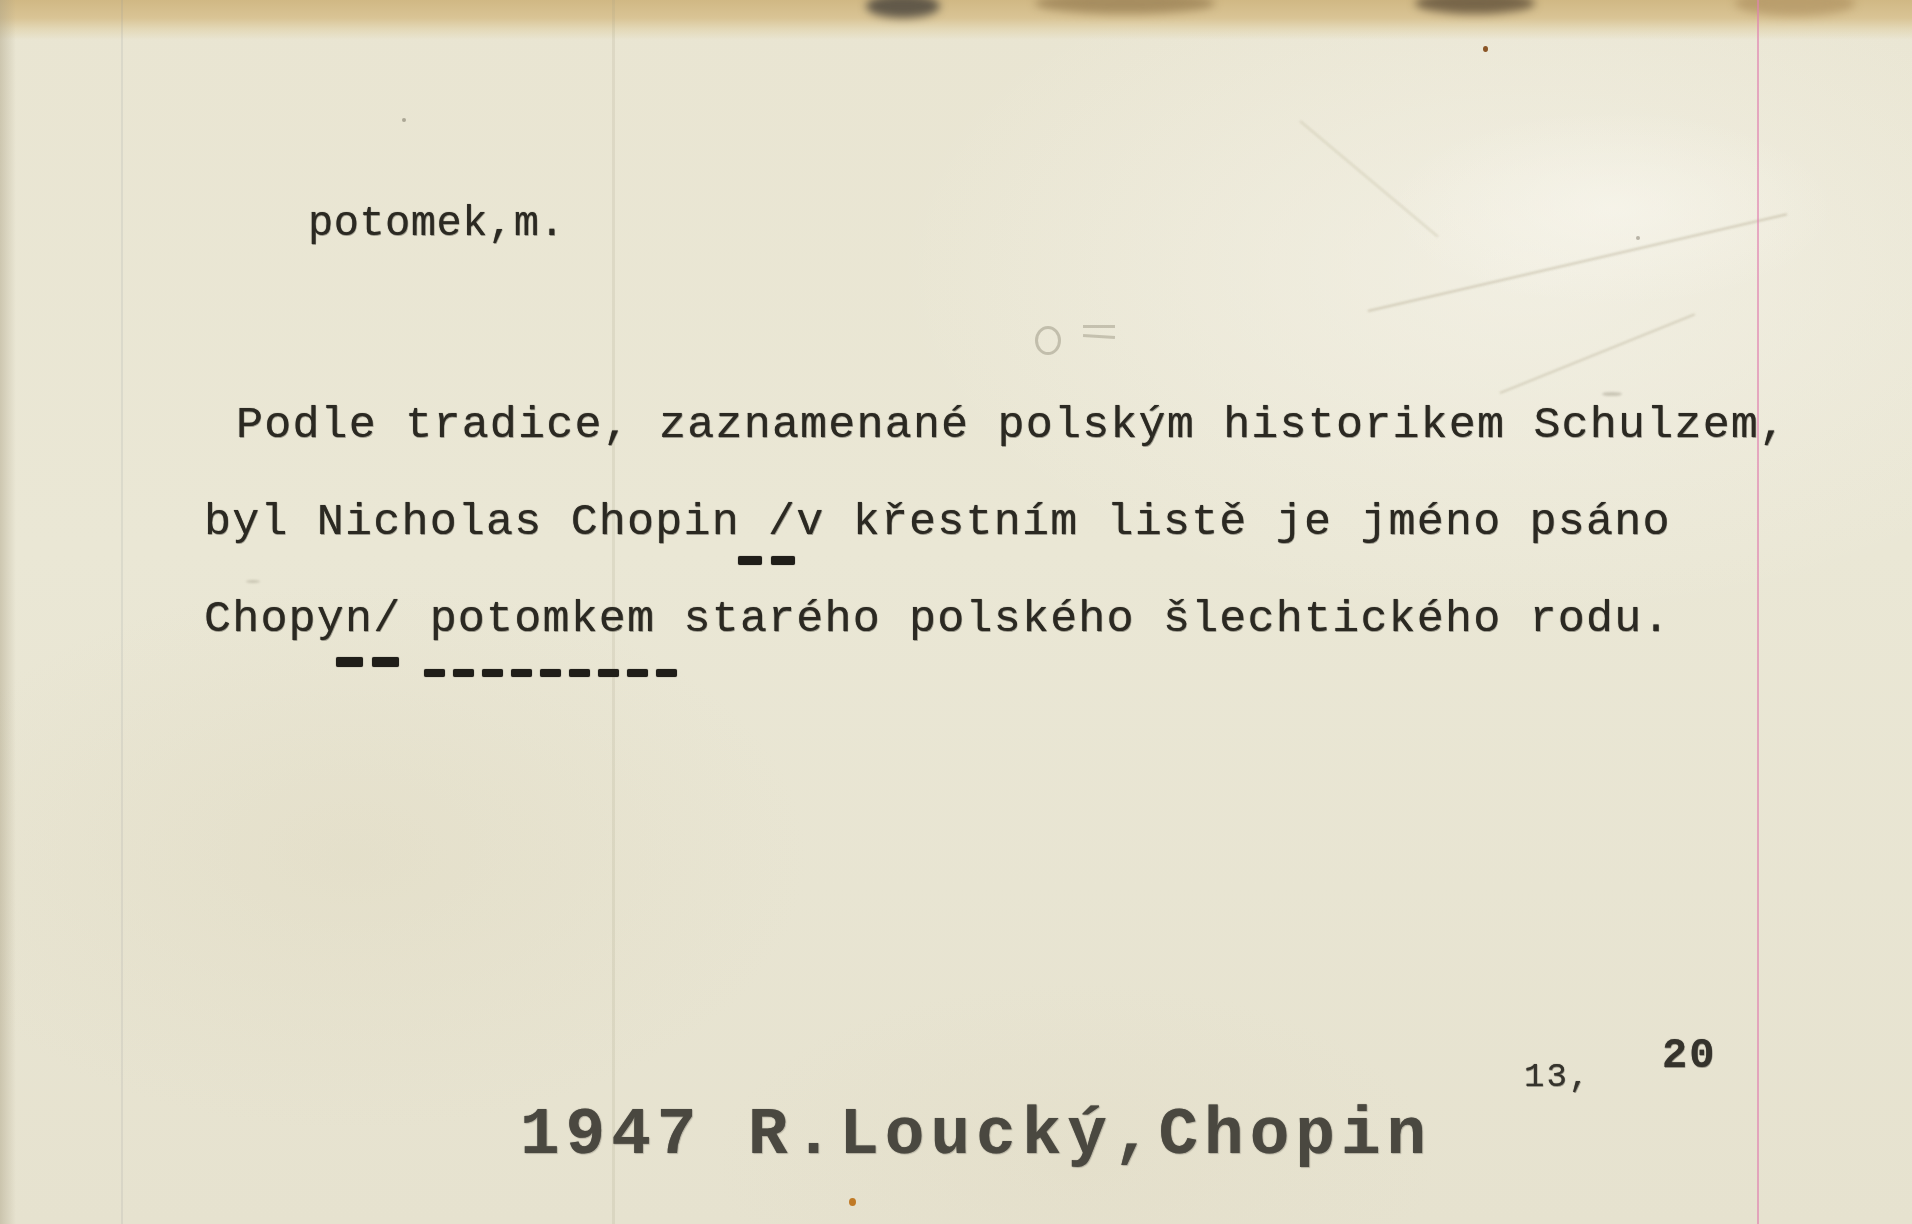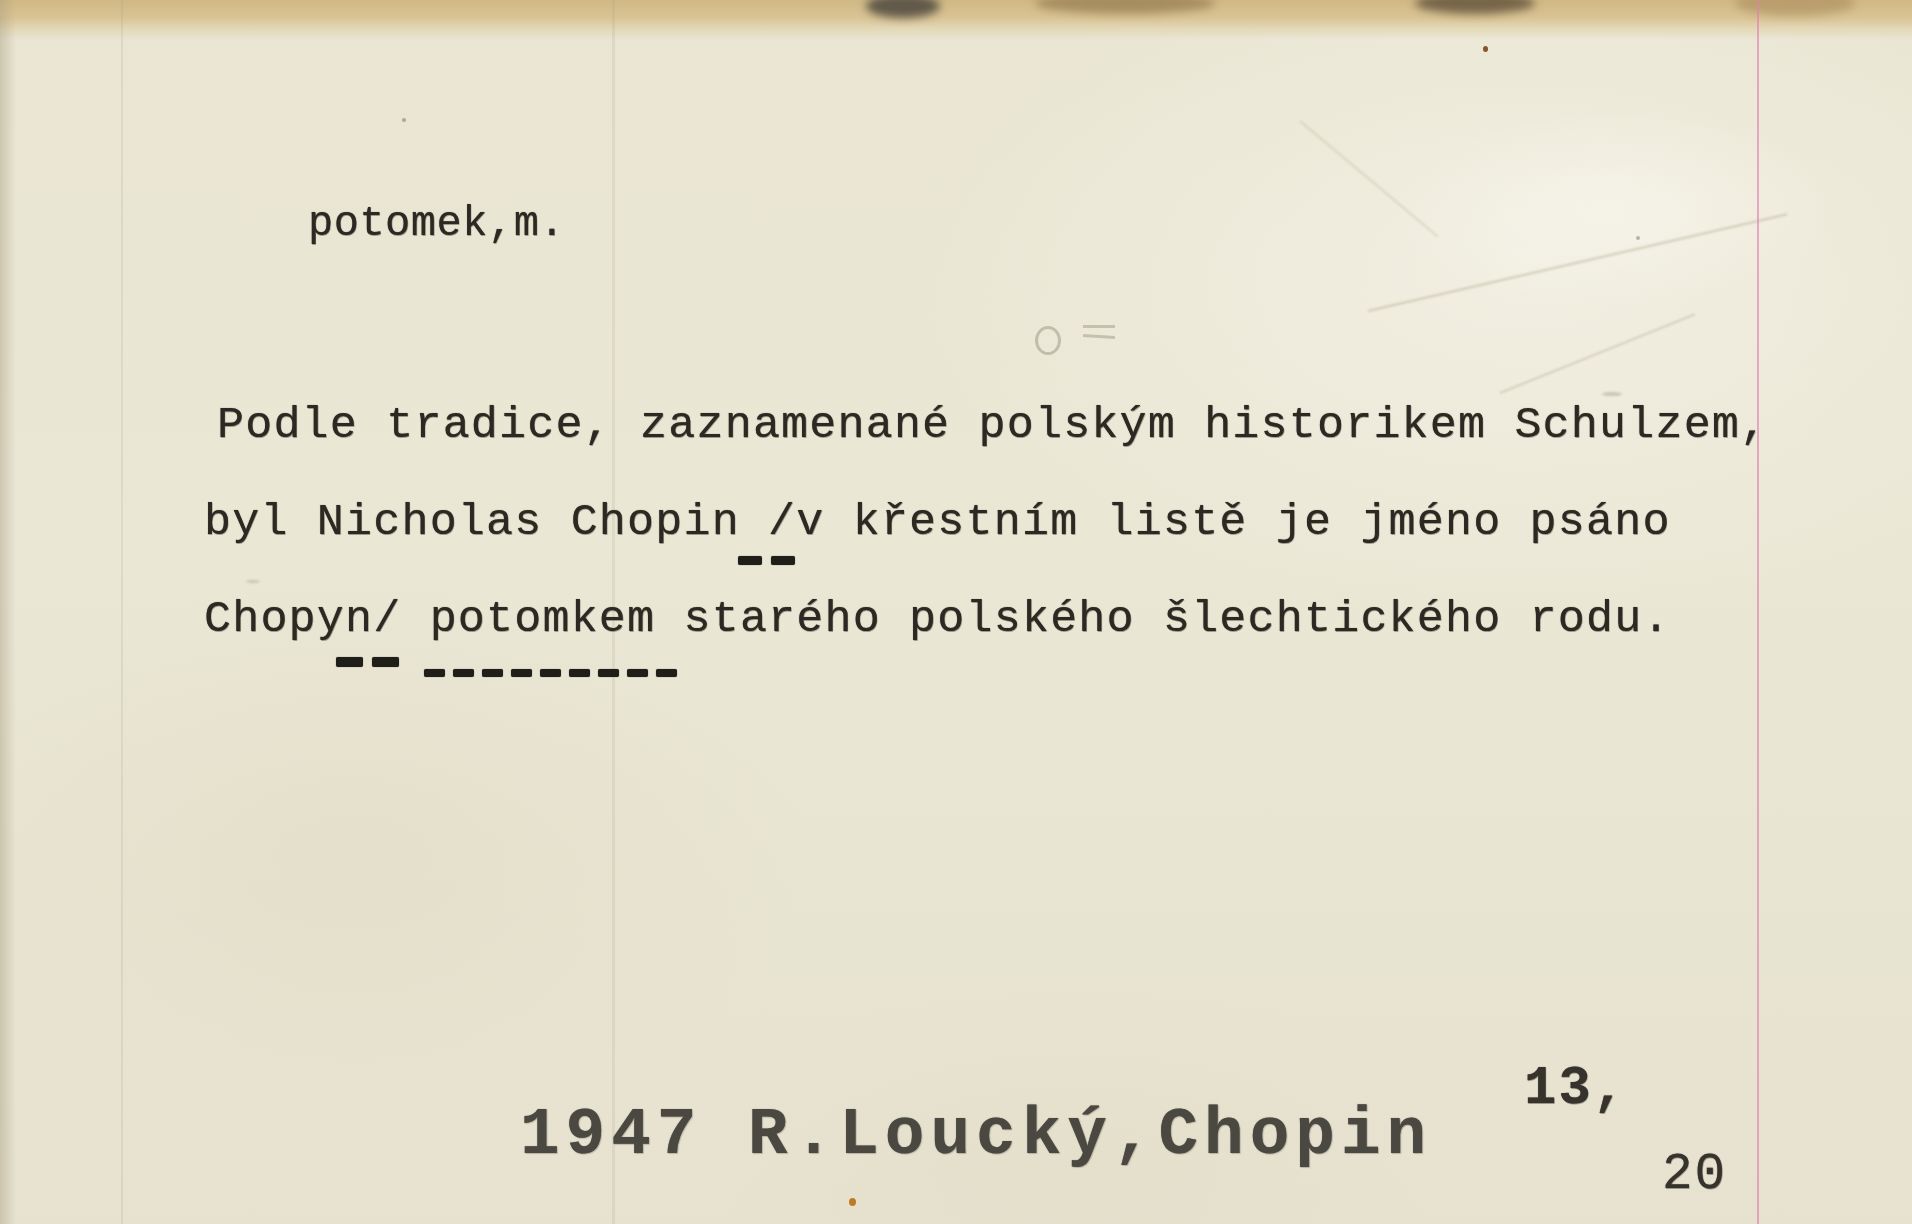--- a/index.html
+++ b/index.html
@@ -44,38 +44,38 @@
   .crease-line3{position:absolute;left:1300px;top:120px;width:180px;height:2px;
     background:rgba(172,162,132,0.30);transform:rotate(40deg);transform-origin:left center;filter:blur(1.2px);}
   
   .type{
     position:absolute;white-space:pre;
     color:#2b2922;
     text-shadow:0 0 1px rgba(43,41,34,0.65), 0.6px 0.6px 0.5px rgba(43,41,34,0.35);
   }
   .headword{left:308px;top:200px;font-size:42px;letter-spacing:0.5px;}
   .bodyline{font-size:45px;letter-spacing:1.2px;}
-  .l1{left:217px;top:400px;}
+  .l1{left:236px;top:400px;}
   .l2{left:204px;top:497px;}
   .l3{left:204px;top:594px;}
   
   .dash{display:inline-block;background:#201e19;border-radius:2px;
     box-shadow:0 0 1px rgba(32,30,25,0.8);}
   .u-row{position:absolute;display:flex;}
   .u-l2{left:738px;top:556px;gap:9px;}
   .u-l2 .dash{width:24px;height:9px;}
   .u-l3a{left:336px;top:657px;gap:9px;}
   .u-l3a .dash{width:27px;height:10px;}
   .u-l3b{left:424px;top:669px;gap:8px;}
   .u-l3b .dash{width:21px;height:8px;}
   
   .cite-main{left:520px;top:1050px;font-size:66px;font-weight:bold;letter-spacing:6px;
     color:#4a4840;text-shadow:0 0 1px rgba(74,72,64,0.7), 1px 1px 1px rgba(74,72,64,0.25);margin-top:48px;}
-  .cite-p1{left:1524px;top:1058px;font-size:54px;font-weight:bold;letter-spacing:2px;color:#35332c;}
-  .cite-p2{left:1662px;top:1146px;font-size:51px;font-weight:normal;letter-spacing:2px;color:#35332c;}
+  .cite-p1{left:1524px;top:1058px;font-size:34px;font-weight:normal;letter-spacing:2px;color:#35332c;}
+  .cite-p2{left:1662px;top:1032px;font-size:42px;font-weight:bold;letter-spacing:2px;color:#35332c;}
   
   .ghost-o{position:absolute;left:1035px;top:326px;width:20px;height:23px;border:3px solid rgba(118,112,92,0.35);
     border-radius:50%;filter:blur(0.5px);}
   .ghost-eq{position:absolute;left:1083px;top:324px;width:32px;height:16px;filter:blur(0.5px);}
   .ghost-eq::before,.ghost-eq::after{content:"";position:absolute;left:0;width:32px;height:3px;background:rgba(118,112,92,0.33);}
   .ghost-eq::before{top:1px;}.ghost-eq::after{top:11px;transform:rotate(4deg);}
   .speck{position:absolute;border-radius:50%;}
   .speck-orange{left:849px;top:1198px;width:7px;height:8px;background:#c07a26;}
   .speck-dark{left:1483px;top:46px;width:5px;height:6px;background:#8a5526;}
   .speck-g1{left:402px;top:118px;width:4px;height:4px;background:rgba(110,104,88,0.5);}

